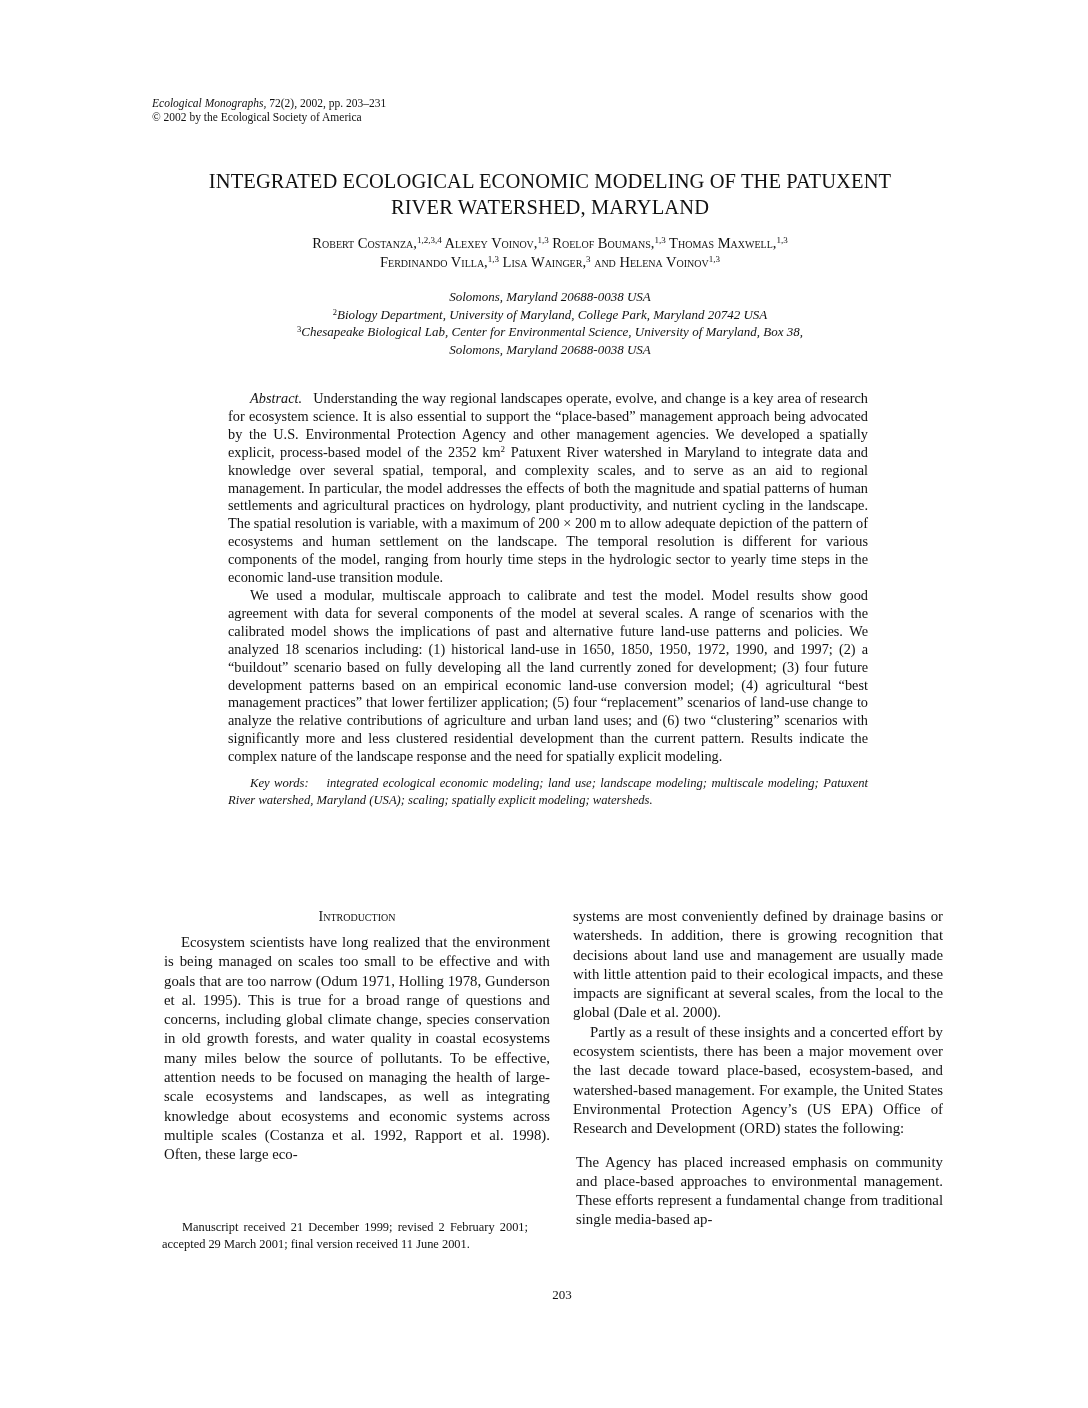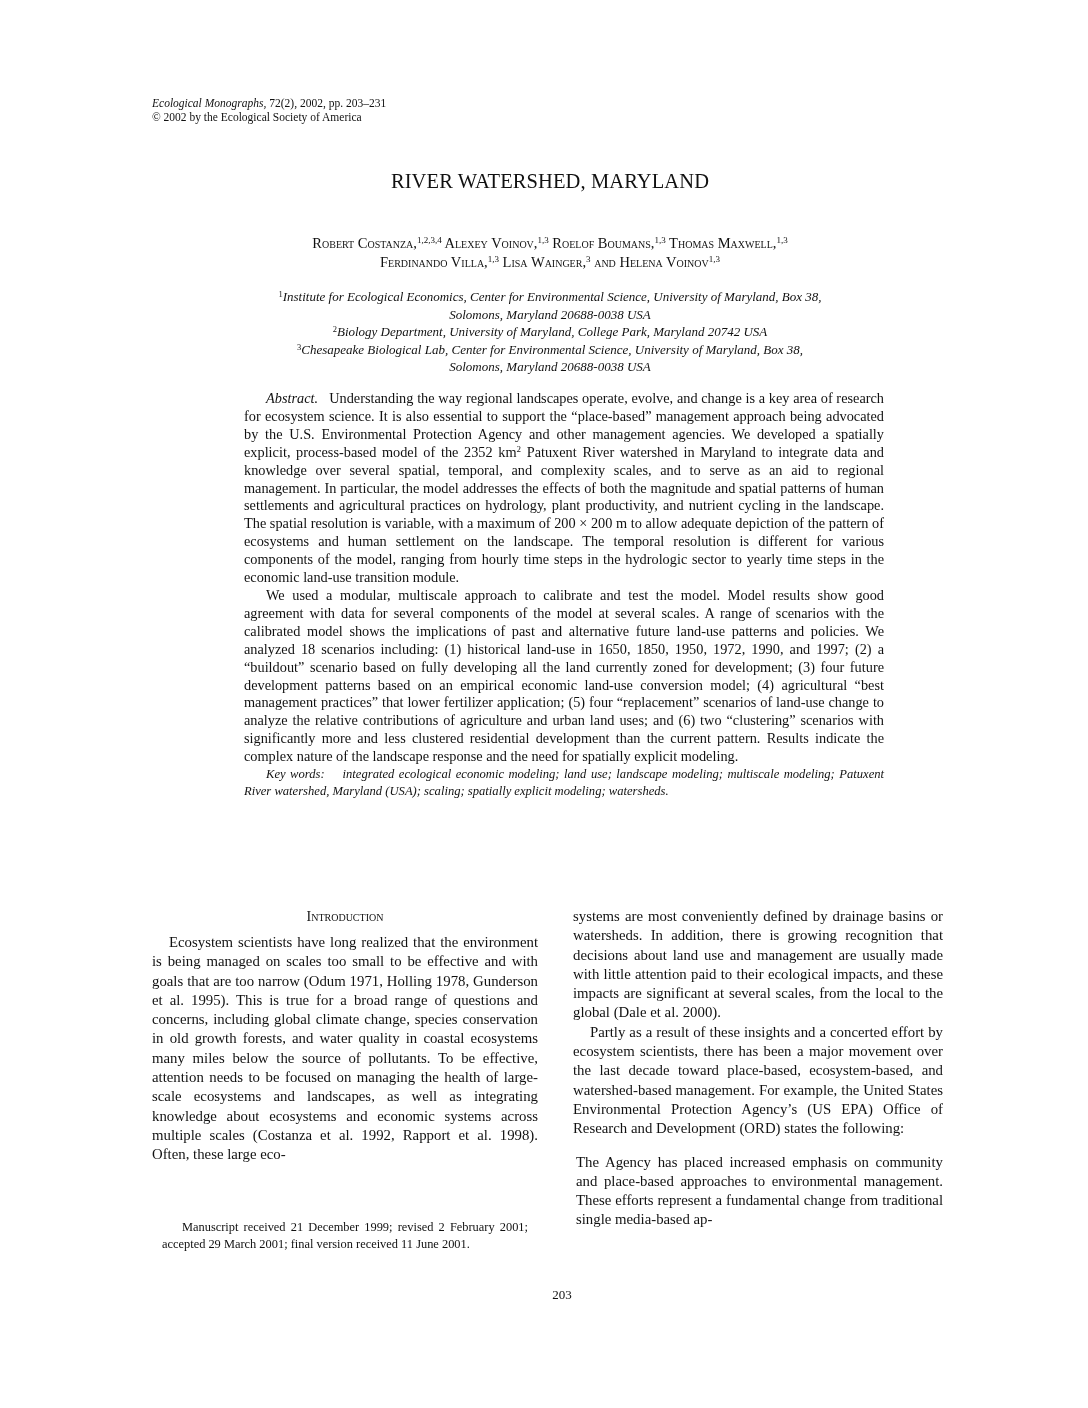--- a/index.html
+++ b/index.html
@@ -17,30 +17,30 @@
     position: absolute; left: 140px; width: 820px; top: 234px;
     text-align: center; font-size: 14.5px; line-height: 19px; font-variant: small-caps;
   }
   .authors sup { font-size: 9px; font-variant: normal; vertical-align: 5px; line-height: 0; margin-top: 22px; }
   .affils {
     position: absolute; left: 140px; width: 820px; top: 288px;
     text-align: center; font-size: 13px; line-height: 17.6px; font-style: italic;
   }
   .affils sup { font-size: 8.5px; vertical-align: 4px; line-height: 0; font-style: normal; }
   .abstract {
-    position: absolute; left: 244px; width: 640px; top: 390px;
+    position: absolute; left: 228px; width: 640px; top: 390px;
     font-size: 14.3px; line-height: 17.9px; text-align: justify;
   }
   .abstract p { margin: 0; text-indent: 22px; }
   .abstract .lbl { font-style: italic; }
-  .abstract .kw { margin-top: 0; font-size: 12.6px; line-height: 17px; }
+  .abstract .kw { margin-top: 9px; font-size: 12.6px; line-height: 17px; }
   .abstract .kw .kwtext { font-style: italic; }
   .abstract sup { font-size: 9px; vertical-align: 5px; line-height: 0; }
   .col { position: absolute; font-size: 14.8px; line-height: 19.3px; text-align: justify; }
-  .col-left { left: 152px; width: 386px; top: 907px; }
+  .col-left { left: 164px; width: 386px; top: 907px; }
   .col-right { left: 573px; width: 370px; top: 907px; }
   .section-head { text-align: center; font-variant: small-caps; font-size: 14px; margin: 0 0 6px 0; line-height: 20px; }
   .col p { margin: 0; text-indent: 17px; }
   .col p.noindent { text-indent: 0; }
   .quote { margin: 14px 0 0 0 !important; text-indent: 0 !important; padding-left: 3px; }
   .footnotes {
     position: absolute; left: 152px; width: 386px; top: 1209px;
     font-size: 12.4px; line-height: 17px; text-align: justify;
   }
   .footnotes p { margin: 10px; text-indent: 20px; font-family: Liberation Serif, serif; }
@@ -49,39 +49,39 @@
 </style>
 </head>
 <body>
 
 <div class="journal">
   <div><span class="jname">Ecological Monographs,</span><span> 72(2), 2002, pp. 203–231</span></div>
   <div>© 2002 by the Ecological Society of America</div>
 </div>
 
 <div class="title">
+  <div>INTEGRATED ECOLOGICAL ECONOMIC MODELING OF THE PATUXENT</div>
   <div>RIVER WATERSHED, MARYLAND</div>
 </div>
 
 <div class="authors">
   <div>
     <span>Robert Costanza,</span><sup>1,2,3,4</sup>
     <span>Alexey Voinov,</span><sup>1,3</sup>
     <span>Roelof Boumans,</span><sup>1,3</sup>
     <span>Thomas Maxwell,</span><sup>1,3</sup>
   </div>
   <div>
     <span>Ferdinando Villa,</span><sup>1,3</sup>
     <span>Lisa Wainger,</span><sup>3</sup>
     <span>and Helena Voinov</span><sup>1,3</sup>
   </div>
 </div>
 
 <div class="affils">
-  <div><sup>1</sup><span>Institute for Ecological Economics, Center for Environmental Science, University of Maryland, Box 38,</span></div>
   <div>Solomons, Maryland 20688-0038 USA</div>
   <div><sup>2</sup><span>Biology Department, University of Maryland, College Park, Maryland 20742 USA</span></div>
   <div><sup>3</sup><span>Chesapeake Biological Lab, Center for Environmental Science, University of Maryland, Box 38,</span></div>
   <div>Solomons, Maryland 20688-0038 USA</div>
 </div>
 
 <div class="abstract">
   <p><span class="lbl">Abstract.</span>&nbsp;&nbsp; <span>Understanding the way regional landscapes operate, evolve, and change is a key area of research for ecosystem science. It is also essential to support the “place-based” management approach being advocated by the U.S. Environmental Protection Agency and other management agencies. We developed a spatially explicit, process-based model of the 2352 km</span><sup>2</sup><span> Patuxent River watershed in Maryland to integrate data and knowledge over several spatial, temporal, and complexity scales, and to serve as an aid to regional management. In particular, the model addresses the effects of both the magnitude and spatial patterns of human settlements and agricultural practices on hydrology, plant productivity, and nutrient cycling in the landscape. The spatial resolution is variable, with a maximum of 200 × 200 m to allow adequate depiction of the pattern of ecosystems and human settlement on the landscape. The temporal resolution is different for various components of the model, ranging from hourly time steps in the hydrologic sector to yearly time steps in the economic land-use transition module.</span></p>
   <p>We used a modular, multiscale approach to calibrate and test the model. Model results show good agreement with data for several components of the model at several scales. A range of scenarios with the calibrated model shows the implications of past and alternative future land-use patterns and policies. We analyzed 18 scenarios including: (1) historical land-use in 1650, 1850, 1950, 1972, 1990, and 1997; (2) a “buildout” scenario based on fully developing all the land currently zoned for development; (3) four future development patterns based on an empirical economic land-use conversion model; (4) agricultural “best management practices” that lower fertilizer application; (5) four “replacement” scenarios of land-use change to analyze the relative contributions of agriculture and urban land uses; and (6) two “clustering” scenarios with significantly more and less clustered residential development than the current pattern. Results indicate the complex nature of the landscape response and the need for spatially explicit modeling.</p>
   <p class="kw"><span class="lbl">Key words:</span>&nbsp;&nbsp;&nbsp; <span class="kwtext">integrated ecological economic modeling; land use; landscape modeling; multiscale modeling; Patuxent River watershed, Maryland (USA); scaling; spatially explicit modeling; watersheds.</span></p>

